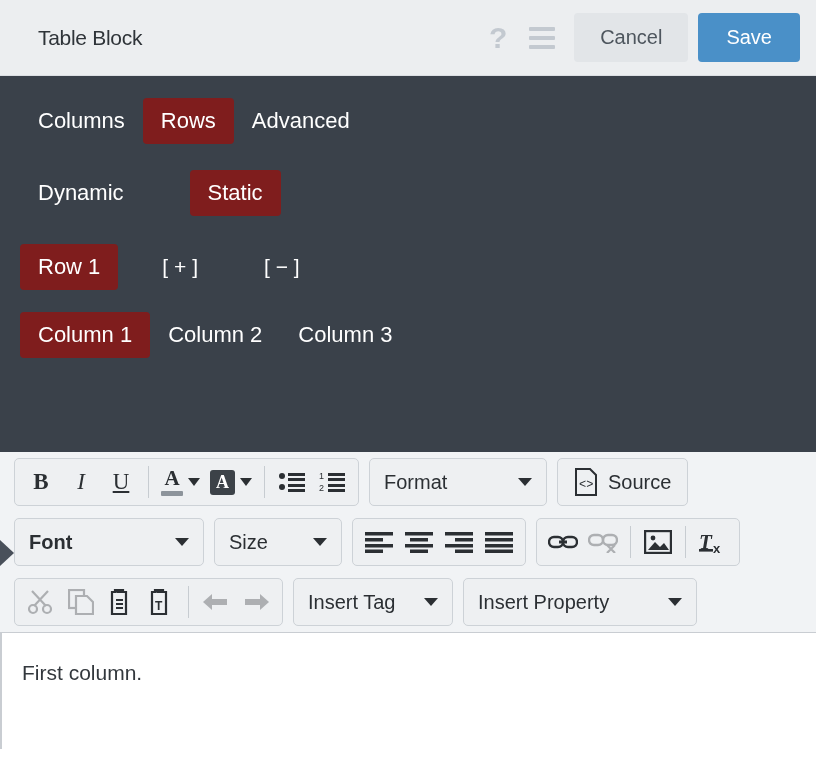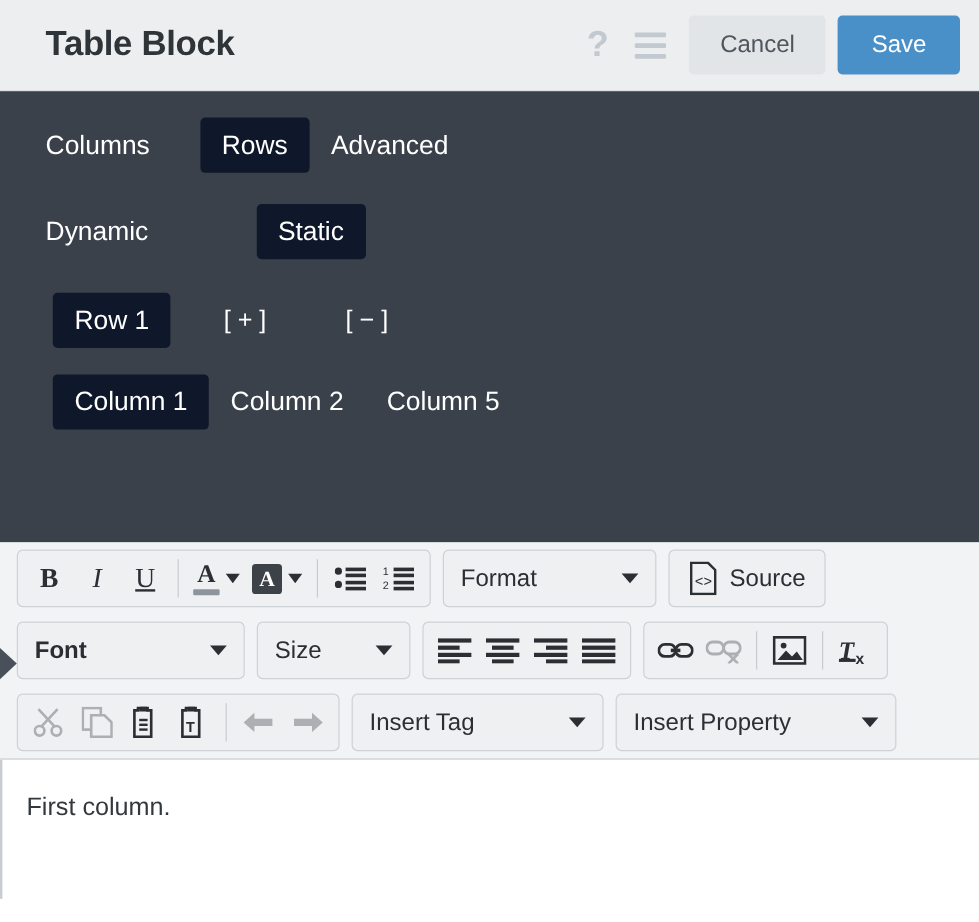--- a/index.html
+++ b/index.html
@@ -13,22 +13,22 @@
   
   .header {
     height: 76px;
     background: #eceef0;
     border-bottom: 1px solid #dcdfe3;
     display: flex;
     align-items: center;
     padding: 0 16px 0 38px;
   }
   .header-title {
-    font-size: 29px;
-    font-weight: bold;
+    font-size: 21px;
+    font-weight: normal;
     color: #2f3439;
     letter-spacing: -0.3px;
     flex: 1;
     white-space: nowrap;
   }
   .header-actions { display: flex; align-items: center; gap: 0; }
   .icon-btn {
     width: 44px; height: 44px;
     display: flex; align-items: center; justify-content: center;
     background: transparent; border: none; cursor: pointer;
@@ -74,21 +74,21 @@
     font-size: 22px;
     color: #ffffff;
     padding: 10px 18px;
     border-radius: 4px;
     background: transparent;
     border: none;
     font-family: "Liberation Sans", sans-serif;
     cursor: pointer;
     white-space: nowrap;
   }
-  .opt.selected { background: #0f172a; margin-left: 24px; }
+  .opt.selected { background: #7f1d1d; }
   .opt.plain { cursor: pointer; text-align: right; }
   .pm {
     font-size: 21px; color: #ffffff; padding: 10px 14px;
     background: transparent; border: none; cursor: pointer;
     font-family: "Liberation Sans", sans-serif;
   }
   .row-gap-1 { margin-top: 0px; }
   .row-gap-2 { margin-top: 26px; gap: 48px; }
   .row-gap-3 { margin-top: 28px; }
   .row-gap-4 { margin-top: 22px; }
@@ -147,21 +147,21 @@
     border-top: 8px solid #2b2f33;
   }
   .srcbtn {
     display: flex; align-items: center; gap: 10px;
     background: #eef0f2; border: 1px solid #cdd2d7; border-radius: 5px;
     height: 48px; padding: 0 16px; font-size: 20px; color: #2b2f33;
     font-family: "Liberation Sans", sans-serif; cursor: pointer;
   }
   .font-drop { width: 190px; font-weight: bold; }
   .size-drop { width: 128px; }
-  .tag-drop { width: 210px; }
+  .tag-drop { width: 160px; }
   .prop-drop { width: 234px; }
 
   
   .a-fore { position: relative; display:flex; flex-direction:column; align-items:center; }
   .a-fore .ltr { font-size: 21px; font-weight: bold; font-family: "Liberation Serif", serif; line-height: 1; }
   .a-fore .bar { width: 22px; height: 5px; background: #8d949b; margin-top: 2px; border-radius: 1px;}
   .a-back .box {
     width: 25px; height: 25px; background: #3c4248; border-radius: 3px;
     display:flex; align-items:center; justify-content:center;
     color:#ffffff; font-size: 18px; font-weight: bold; font-family: "Liberation Serif", serif;
@@ -213,21 +213,21 @@
 
   <div class="opt-row row-gap-3">
     <button class="opt selected">Row 1</button>
     <button class="pm" style="margin-left:30px;">[ + ]</button>
     <button class="pm" style="margin-left:38px;">[ − ]</button>
   </div>
 
   <div class="opt-row row-gap-4">
     <button class="opt selected">Column 1</button>
     <button class="opt plain">Column 2</button>
-    <button class="opt plain">Column 5</button>
+    <button class="opt plain">Column 3</button>
   </div>
 
 </div>
 
 <div class="editor-wrap">
   <div class="collapse-arrow"></div>
 
   <div class="tb-row">
     <div class="grp">
       <button class="tbtn">

